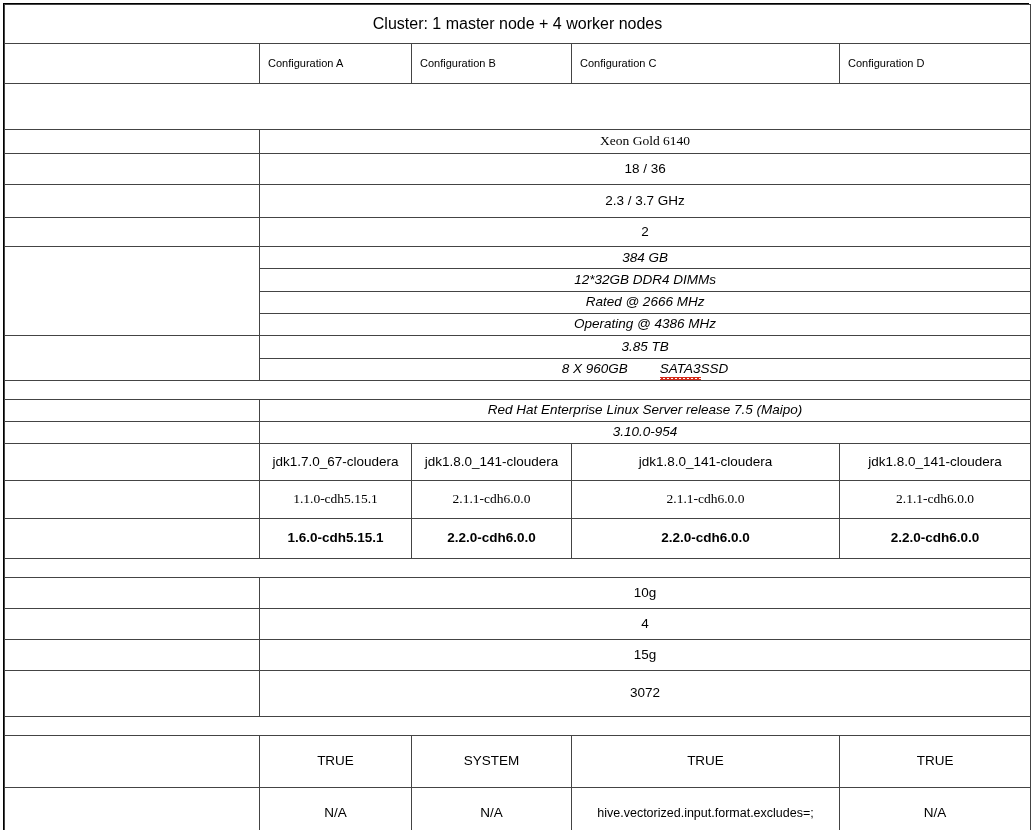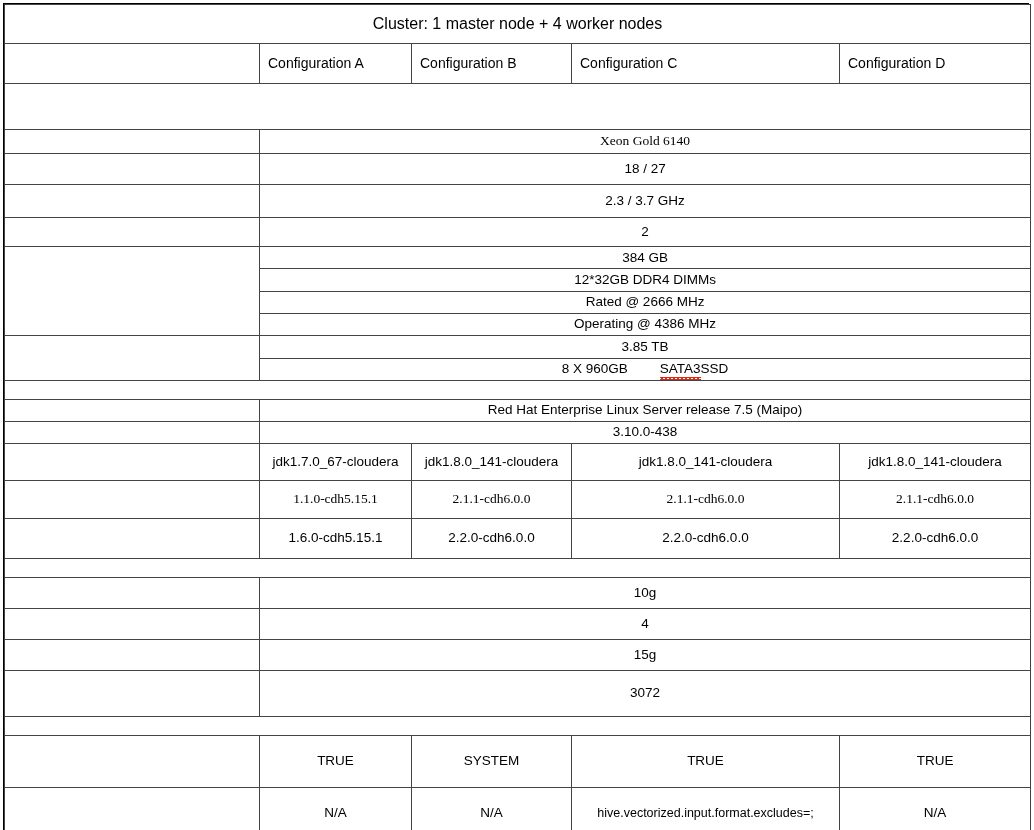--- a/index.html
+++ b/index.html
@@ -62,21 +62,21 @@
     font-size: 16px;
   }
 
   
   td.hdr-cell { border: 1px solid #000000; }
   .hdr-cell .cell {
     height: 39px;
     justify-content: flex-start;
     text-align: left;
     padding-left: 8px;
-    font-size: 14px;
+    font-size: 11px;
   }
   .hdr-cell.blank .cell { justify-content: center; }
 
   
   td.banner {
     background: #000000;
     border: 1px solid #000000;
   }
   .banner .cell {
     color: #ffffff;
@@ -104,28 +104,28 @@
 
   td.label.redline {
     border-top-color: #8a1a0a;
   }
 
   
   td.val { border: 1px solid #555555; }
   .val .cell { font-size: 13.5px; }
 
   
-  .h21  { height: 21px; }
+  .h21  { height: 21px; font-style: italic; }
   .h23  { height: 23px; font-family: Liberation Serif, serif; }
   .h28  { height: 28px; }
   .h30  { height: 30px; }
   .h32  { height: 32px; }
   .h36  { height: 36px; }
   .h37  { height: 37px; font-family: Liberation Serif, serif; }
-  .h39  { height: 39px; }
+  .h39  { height: 39px; font-weight: bold; }
   .h45  { height: 45px; }
   .h51  { height: 51px; }
   .h88  { height: 88px; }
   .h44  { height: 44px; }
 
   
   .squiggle {
     position: relative;
     display: inline-block;
     margin-left: 32px;
@@ -198,21 +198,21 @@
         <td class="val" colspan="4">
           <div class="cell h23">Xeon Gold 6140</div>
         </td>
       </tr>
 
       <tr>
         <td class="label redline">
           <div class="cell h30">Cores / Threads</div>
         </td>
         <td class="val" colspan="4">
-          <div class="cell h30">18 / 27</div>
+          <div class="cell h30">18 / 36</div>
         </td>
       </tr>
 
       <tr>
         <td class="label redline">
           <div class="cell h32">Base / Turbo Frequency</div>
         </td>
         <td class="val" colspan="4">
           <div class="cell h32">2.3 / 3.7 GHz</div>
         </td>
@@ -282,21 +282,21 @@
         <td class="val" colspan="4">
           <div class="cell h21">Red Hat Enterprise Linux Server release 7.5 (Maipo)</div>
         </td>
       </tr>
 
       <tr>
         <td class="label">
           <div class="cell h21">Kernel</div>
         </td>
         <td class="val" colspan="4">
-          <div class="cell h21">3.10.0-438</div>
+          <div class="cell h21">3.10.0-954</div>
         </td>
       </tr>
 
       <tr>
         <td class="label">
           <div class="cell h36">Java</div>
         </td>
         <td class="val">
           <div class="cell h36">jdk1.7.0_67-cloudera</div>
         </td>

